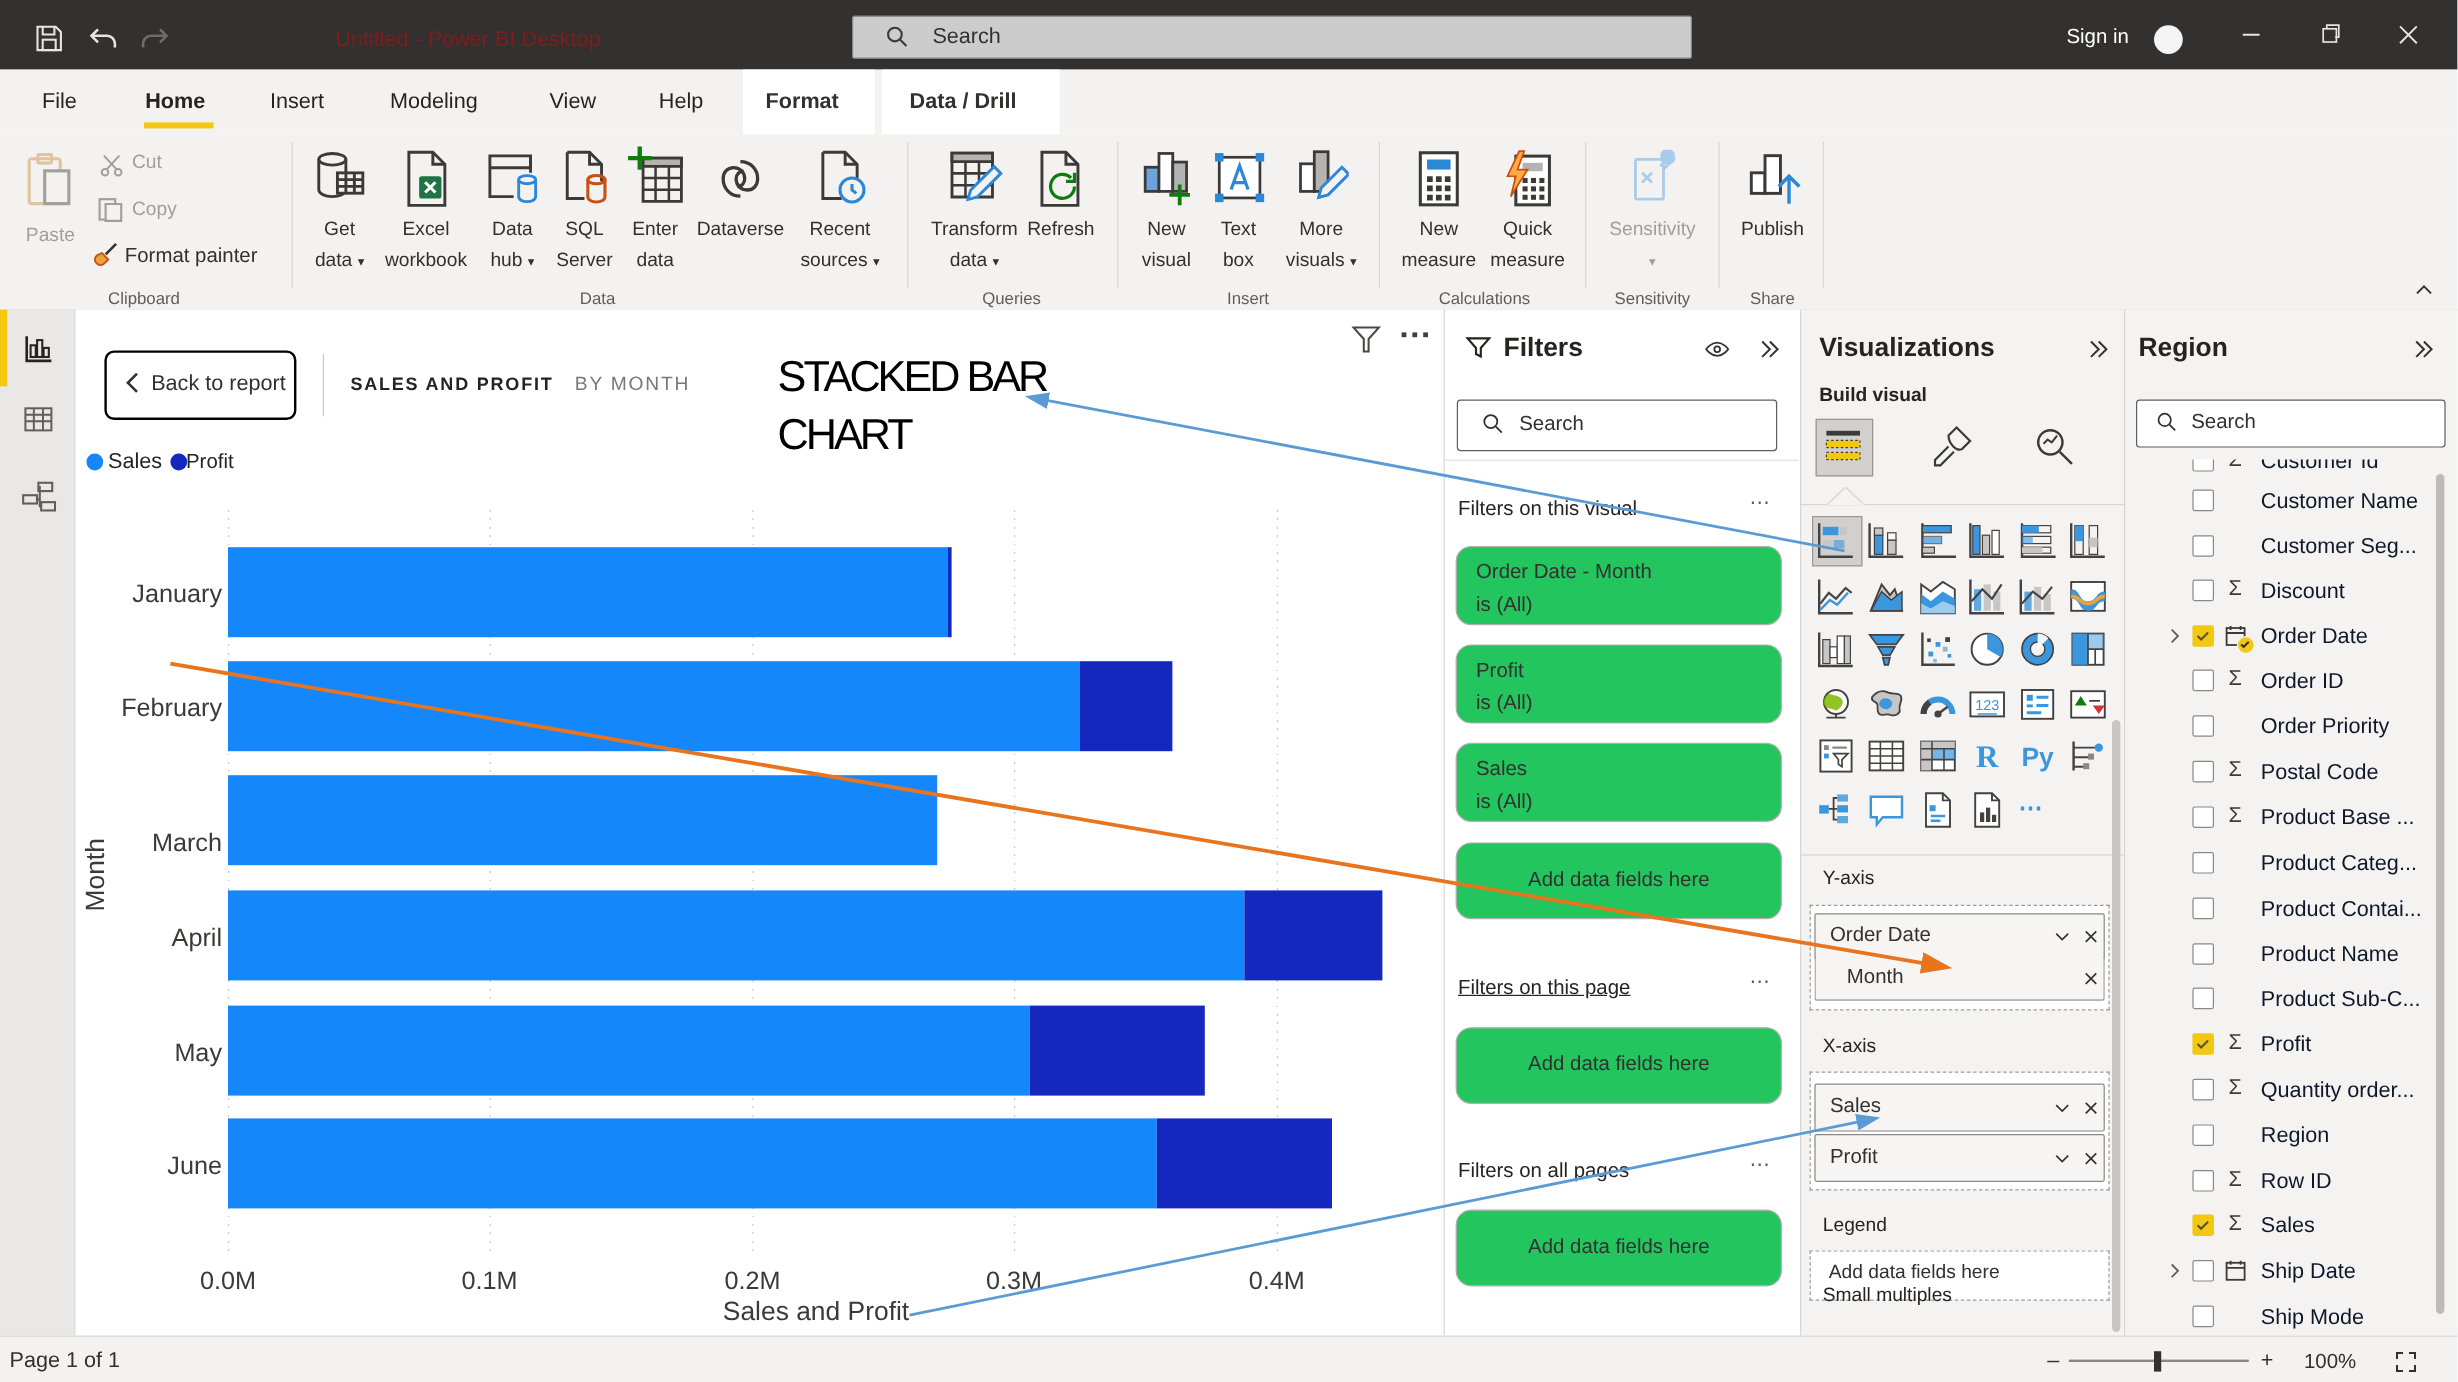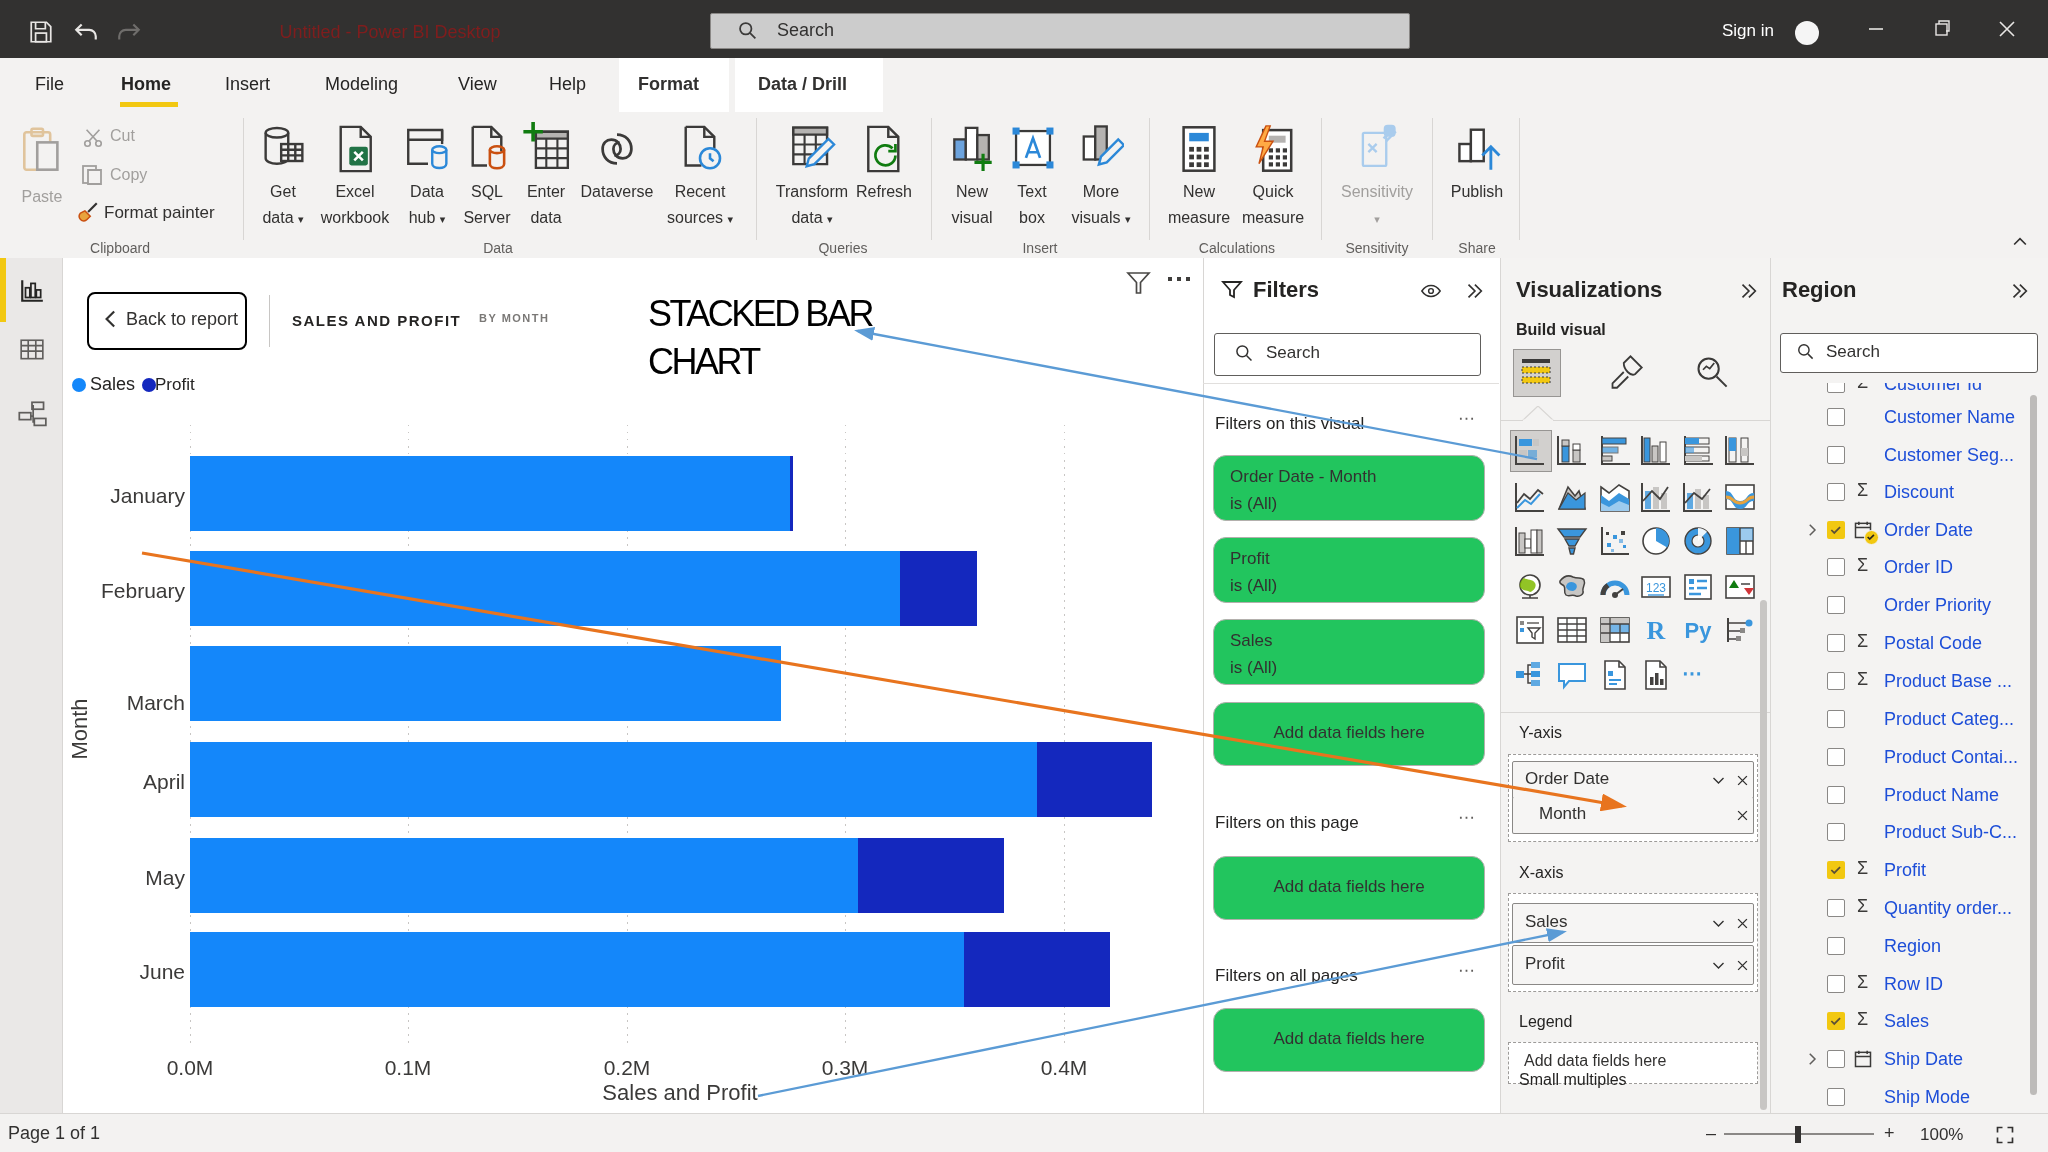--- a/index.html
+++ b/index.html
@@ -8,21 +8,21 @@
        -webkit-font-smoothing:antialiased;}
   .abs{position:absolute;}
   .tb{background:#323130;color:#fff;}
   svg{display:block;}
   .glabel{font-size:14px;color:#605e5c;text-align:center;}
   .ritem{position:absolute;text-align:center;font-size:16px;color:#323130;line-height:26px;}
   .sep{position:absolute;width:1px;background:#d8d6d4;top:118px;height:122px;}
   .card{position:absolute;background:#22c55e;border:1px solid #b3b0ad;border-radius:13px;font-size:17px;color:#323130;}
   .chip{position:absolute;background:#f6f5f4;border:1px solid #8a8886;border-radius:2px;font-size:17px;color:#323130;}
   .well{position:absolute;border:1px dashed #9d9b99;background:#fff;}
-  .flabel{font-size:18px;color:#1d4ed8;}
+  .flabel{font-size:18px;color:#0f172a;}
 </style>
 </head>
 <body>
 
 <div class="abs tb" style="left:0;top:0;width:2048px;height:58px;"></div>
 <svg class="abs" style="left:28px;top:19px;" width="26" height="26" viewBox="0 0 24 24" fill="none" stroke="#e8e6e4" stroke-width="1.6">
   <path d="M3 3h14l4 4v14H3z"></path>
     <path d="M7 3v6h9V3"></path>
     <rect x="7" y="13" width="10" height="8"></rect>
 </svg>
@@ -274,21 +274,21 @@
 
 <div class="abs" style="left:63px;top:258px;width:1140px;height:855px;background:#fff;"></div>
 
 <div class="abs" style="left:87px;top:292px;width:156px;height:54px;border:2.5px solid #000;border-radius:8px;background:#fff;"></div>
 <svg class="abs" style="left:99px;top:306px;" width="26" height="26" viewBox="0 0 24 24" fill="none" stroke="#323130" stroke-width="2">
     <path d="M14 5l-7 7 7 7"></path>
   </svg>
 <div class="abs" style="left:126px;top:309px;font-size:18px;color:#323130;">Back to report</div>
 <div class="abs" style="left:269px;top:295px;width:1px;height:52px;background:#c8c6c4;"></div>
 <div class="abs" style="left:292px;top:312px;font-size:15px;font-weight:bold;letter-spacing:1.5px;color:#252423;">SALES AND PROFIT</div>
-<div class="abs" style="left:479px;top:312px;font-size:11px;font-weight:bold;letter-spacing:1.5px;color:#7a7876;">BY MONTH</div>
+<div class="abs" style="left:479px;top:312px;font-size:16px;font-weight:normal;letter-spacing:1.5px;color:#7a7876;">BY MONTH</div>
 <div class="abs" style="left:648px;top:290px;width:250px;font-size:36px;letter-spacing:-2.5px;line-height:48px;color:#000;">STACKED BAR CHART</div>
 <svg class="abs" style="left:1126px;top:270px;" width="25" height="25" viewBox="0 0 25 25" fill="none" stroke="#4a4846" stroke-width="1.7">
     <path d="M2 3h21L14.5 12.5V23h-4V12.5z"></path>
   </svg>
 <div class="abs" style="left:1168px;top:277px;width:4px;height:4px;background:#3f3e3c;"></div>
 <div class="abs" style="left:1177px;top:277px;width:4px;height:4px;background:#3f3e3c;"></div>
 <div class="abs" style="left:1186px;top:277px;width:4px;height:4px;background:#3f3e3c;"></div>
 
 <div class="abs" style="left:72px;top:378px;width:14px;height:14px;border-radius:50%;background:#1487fa;"></div>
 <div class="abs" style="left:90px;top:374px;font-size:18px;color:#252423;">Sales</div>
@@ -357,21 +357,21 @@
   <div class="abs" style="left:16px;top:11px;">Profit</div>
   <div class="abs" style="left:16px;top:38px;">is (All)</div>
 </div>
 <div class="card" style="left:1213px;top:619px;width:270px;height:64px;">
   <div class="abs" style="left:16px;top:11px;">Sales</div>
   <div class="abs" style="left:16px;top:38px;">is (All)</div>
 </div>
 <div class="card" style="left:1213px;top:702px;width:270px;height:62px;">
   <div class="abs" style="left:0;top:20px;width:270px;text-align:center;color:#323130;">Add data fields here</div>
 </div>
-<div class="abs" style="left:1215px;top:813px;font-size:17px;color:#252423;">Filters on this page</div>
+<div class="abs" style="left:1215px;top:813px;font-size:17px;color:#252423;text-decoration:underline;">Filters on this page</div>
 <div class="abs" style="left:1458px;top:807px;font-size:17px;color:#605e5c;letter-spacing:1px;">⋯</div>
 <div class="card" style="left:1213px;top:856px;width:270px;height:62px;">
   <div class="abs" style="left:0;top:20px;width:270px;text-align:center;color:#323130;">Add data fields here</div>
 </div>
 <div class="abs" style="left:1215px;top:966px;font-size:17px;color:#252423;">Filters on all pages</div>
 <div class="abs" style="left:1458px;top:960px;font-size:17px;color:#605e5c;letter-spacing:1px;">⋯</div>
 <div class="card" style="left:1213px;top:1008px;width:270px;height:62px;">
   <div class="abs" style="left:0;top:20px;width:270px;text-align:center;color:#323130;">Add data fields here</div>
 </div>
 

